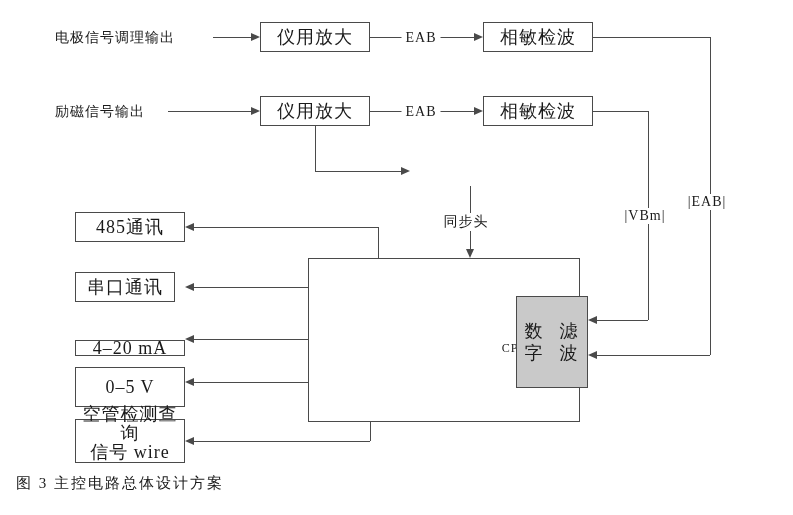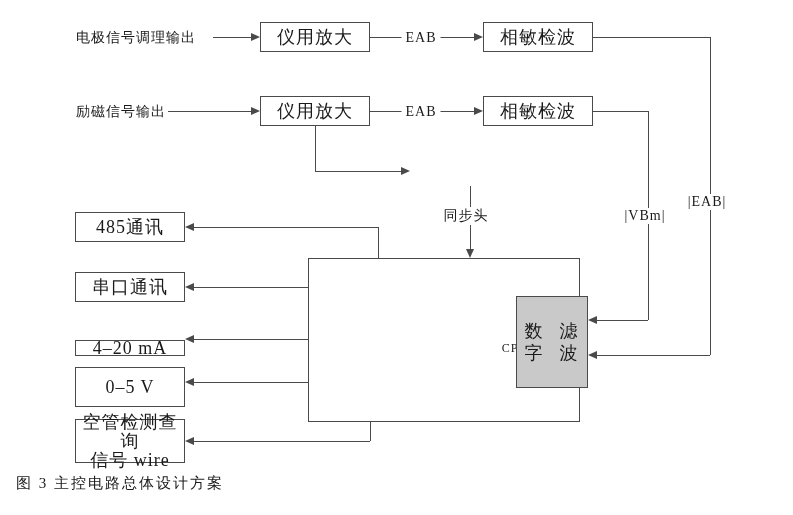--- a/index.html
+++ b/index.html
@@ -13,29 +13,29 @@
     display:flex;align-items:center;justify-content:center;
     font-size:18px;letter-spacing:1px;
     text-align:center;
   }
   .box.gray{background:var(--filter-fill,#c9c9c9);flex-direction:row;line-height:22px;letter-spacing:2px;z-index:3;}
   .hline{position:absolute;height:1px;background:var(--line,#4a4a4a);}
   .vline{position:absolute;width:1px;background:var(--line,#4a4a4a);}
   .arr-r{position:absolute;width:0;height:0;border-top:4px solid transparent;border-bottom:4px solid transparent;border-left:9px solid var(--line,#4a4a4a);}
   .arr-l{position:absolute;width:0;height:0;border-top:4px solid transparent;border-bottom:4px solid transparent;border-right:9px solid var(--line,#4a4a4a);}
   .arr-d{position:absolute;width:0;height:0;border-left:4px solid transparent;border-right:4px solid transparent;border-top:9px solid var(--line,#4a4a4a);}
-  .txt{position:absolute;font-size:14px;letter-spacing:1px;white-space:nowrap;margin-left:21px;}
+  .txt{position:absolute;font-size:14px;letter-spacing:1px;white-space:nowrap;}
   .sig{
     position:absolute;transform:translate(-50%,-50%);
     background:#ffffff;padding:0 4px;font-size:14px;letter-spacing:1px;
     white-space:nowrap;z-index:2;
   }
   .cpu-label{position:absolute;left:308px;top:341px;width:220px;text-align:right;font-size:12px;letter-spacing:1px;}
   .caption{position:absolute;left:16px;top:474px;width:793px;text-align:left;font-size:15px;letter-spacing:2px;}
-  .two-line{line-height:19px;letter-spacing:1px;}
+  .two-line{line-height:19px;letter-spacing:1px;justify-content:flex-end;}
 </style>
 </head>
 <body>
 
 <div class="canvas">
 
   <div class="txt" style="left:55px;top:29px">电极信号调理输出</div>
   <div class="txt" style="left:55px;top:103px">励磁信号输出</div>
 
   <div class="hline" style="left:213px;top:37px;width:38px"></div>
@@ -72,38 +72,38 @@
   <div class="vline" style="left:648px;top:111px;height:209px"></div>
   <div class="hline" style="left:597px;top:320px;width:51px"></div>
   <div class="arr-l" style="left:588px;top:316px"></div>
   <div class="sig" style="left:645px;top:216px">|VBm|</div>
 
   <div class="vline" style="left:315px;top:126px;height:45px"></div>
   <div class="hline" style="left:315px;top:171px;width:86px"></div>
   <div class="arr-r" style="left:401px;top:167px"></div>
   <div class="vline" style="left:470px;top:186px;height:63px"></div>
   <div class="arr-d" style="left:466px;top:249px"></div>
-  <div class="sig" style="left:466px;top:216px">同步头</div>
+  <div class="sig" style="left:466px;top:222px">同步头</div>
 
   <div class="box" style="left:308px;top:258px;width:272px;height:164px"></div>
   <div class="cpu-label">CPU</div>
 
   <div class="box gray" style="left:516px;top:296px;width:72px;height:92px">
     <span>数字</span>
     <span>滤波</span>
   </div>
 
   <div class="box" style="left:75px;top:212px;width:110px;height:30px">
       <span>485通讯</span>
     </div>
   <div class="hline" style="left:194px;top:227px;width:184px"></div>
   <div class="arr-l" style="left:185px;top:223px"></div>
   <div class="vline" style="left:378px;top:227px;height:31px"></div>
 
-  <div class="box" style="left:75px;top:272px;width:110px;height:30px">
+  <div class="box" style="left:75px;top:272px;width:100px;height:30px">
       <span>串口通讯</span>
     </div>
   <div class="hline" style="left:194px;top:287px;width:114px"></div>
   <div class="arr-l" style="left:185px;top:283px"></div>
 
   <div class="box" style="left:75px;top:340px;width:110px;height:16px">
       <span>4–20 mA</span>
     </div>
   <div class="hline" style="left:194px;top:339px;width:114px"></div>
   <div class="arr-l" style="left:185px;top:335px"></div>

